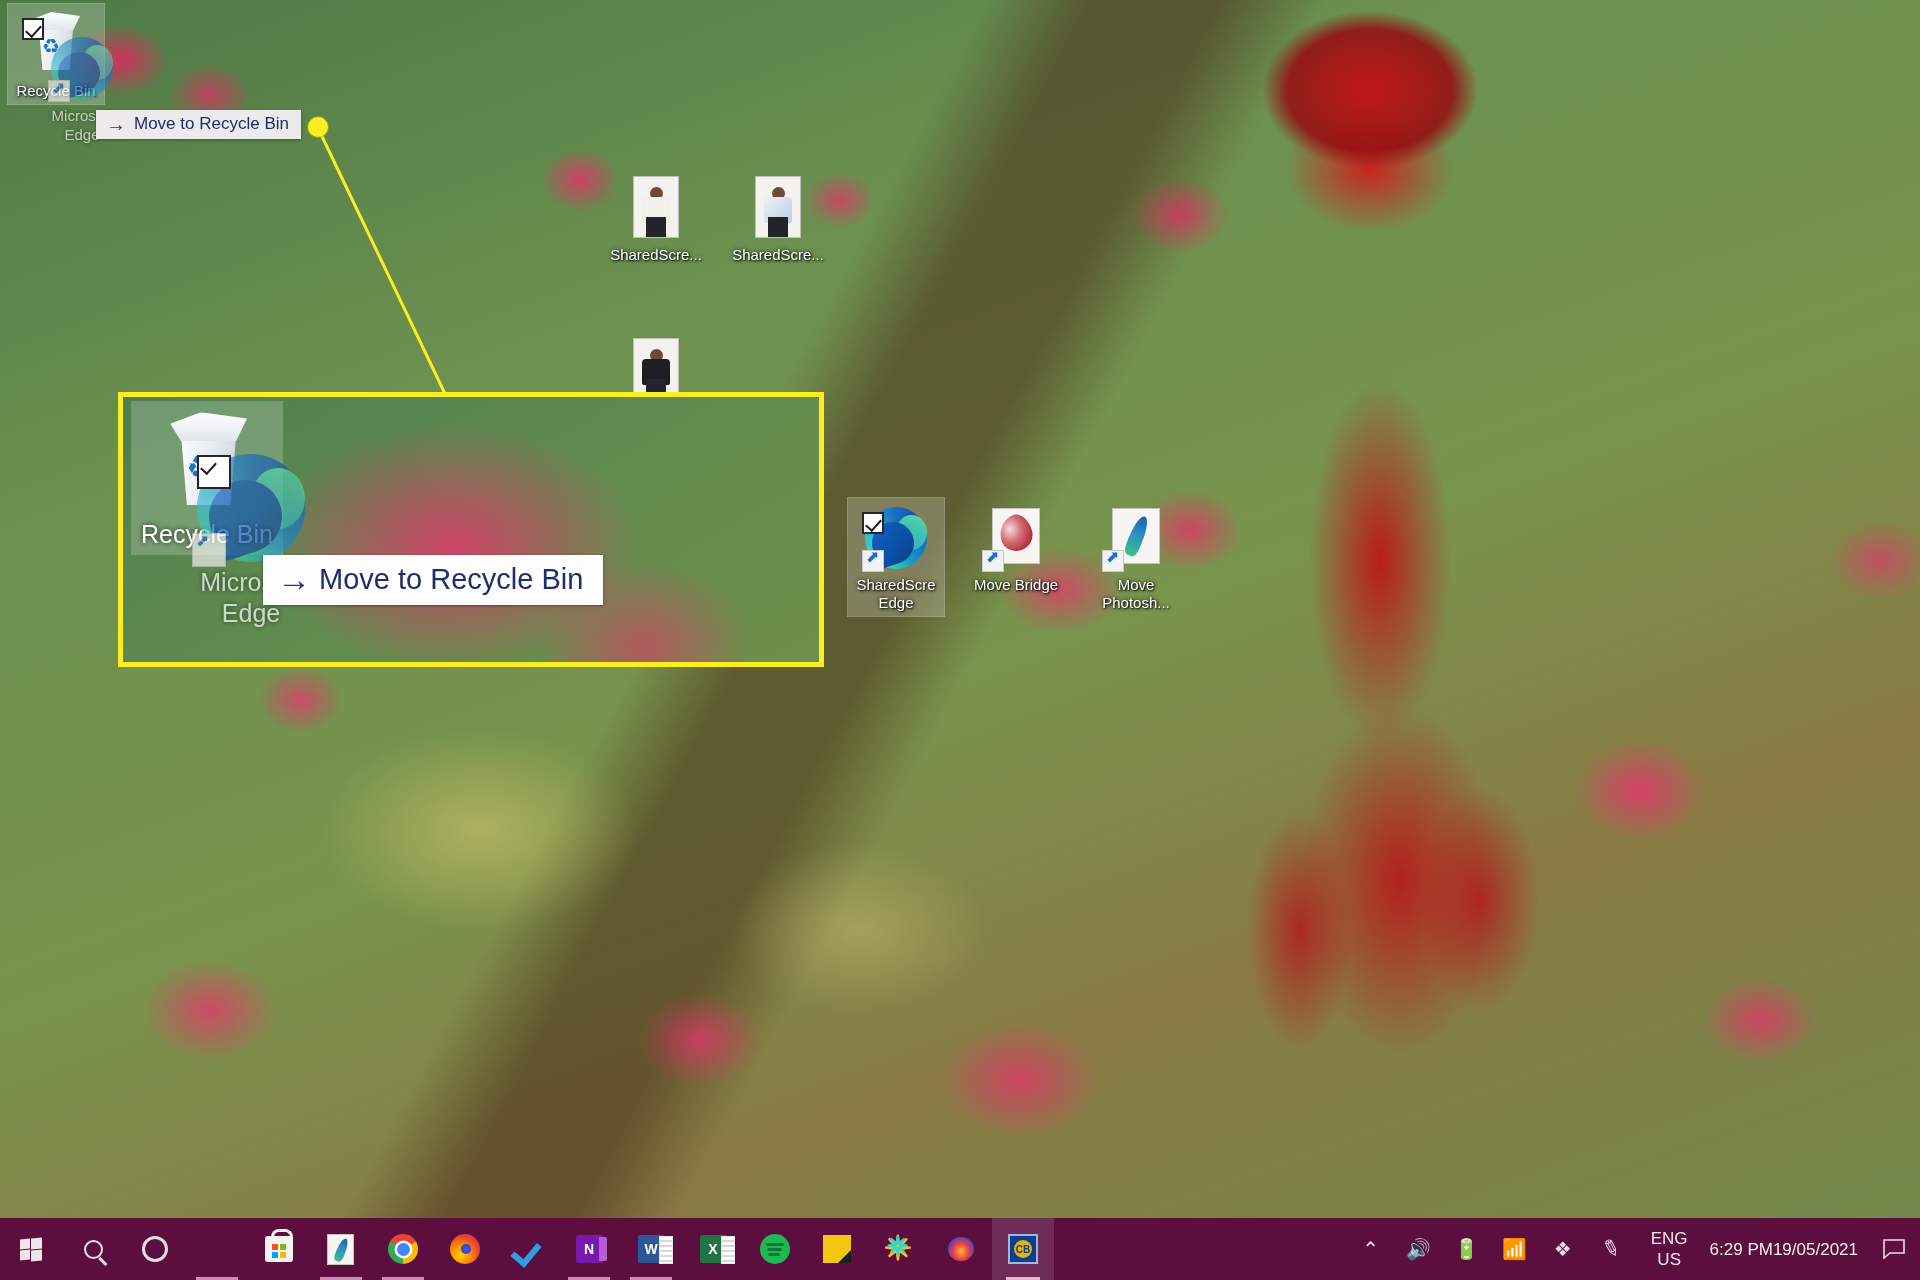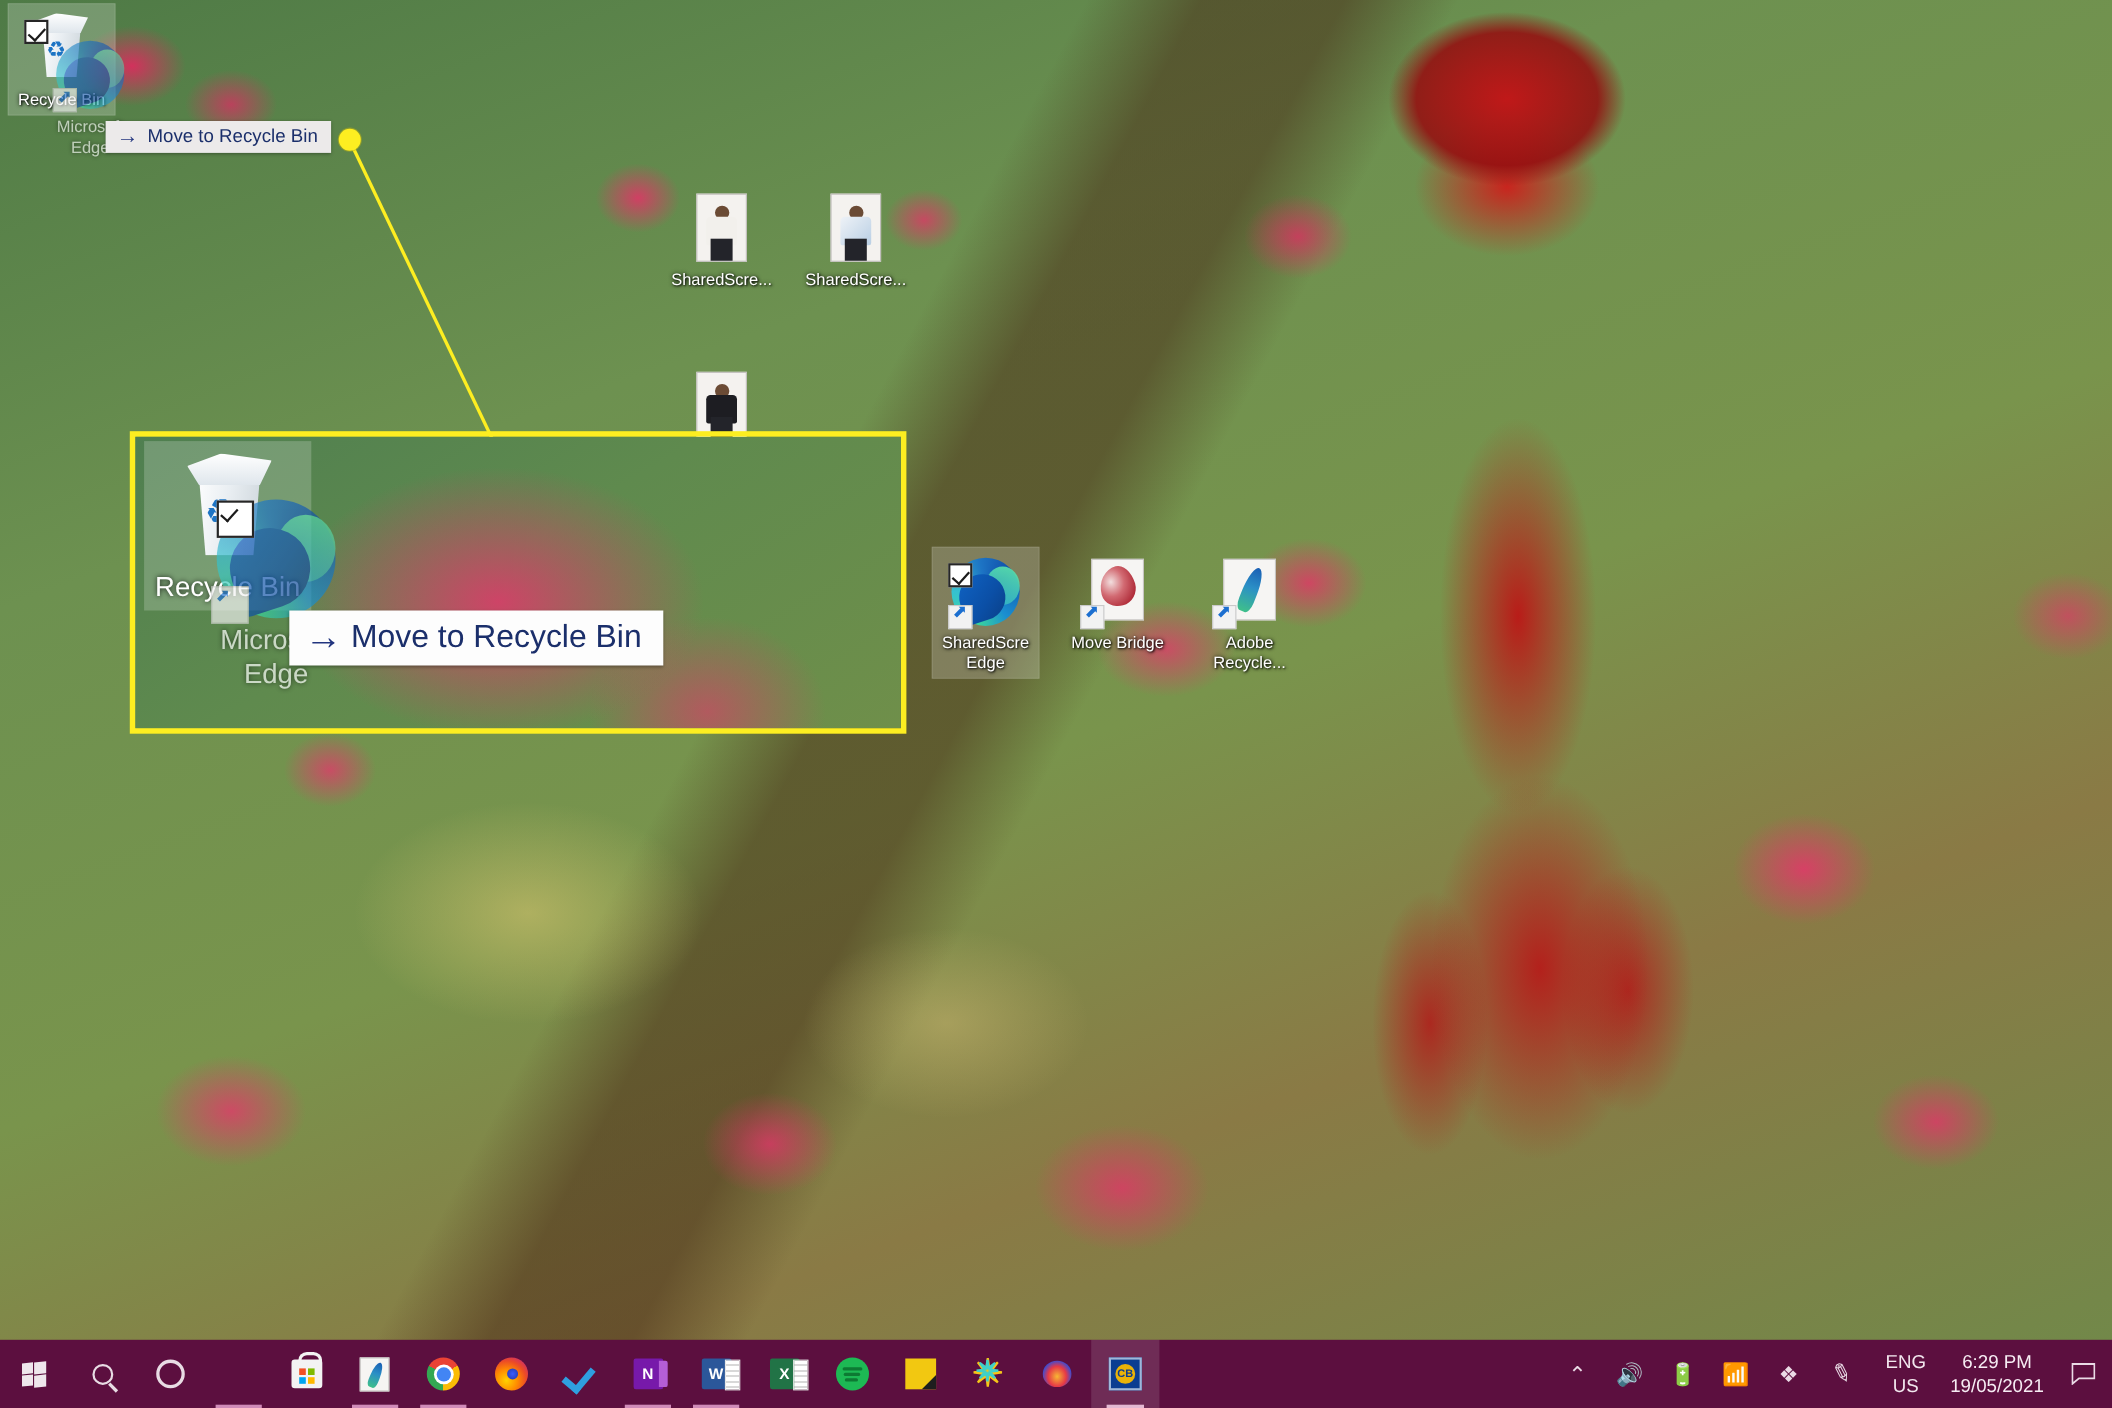--- a/index.html
+++ b/index.html
@@ -222,21 +222,21 @@
   .tray { display: flex; align-items: center; height: 100%; padding-right: 4px; }
   .tray-ico {
     width: 48px; height: 62px; display: flex; align-items: center; justify-content: center;
     font-size: 20px; color: #eadbe6;
   }
   .lang {
     display: flex; flex-direction: column; align-items: center; justify-content: center;
     font-size: 17px; line-height: 21px; padding: 0 16px; color: #f2e7ee;
   }
   .clock {
-    display: flex; flex-direction: column; align-items: center; justify-content: center;
+    display: flex; flex-direction: row; align-items: flex-start; justify-content: center;
     font-size: 17px; line-height: 21px; padding: 0 14px 0 6px; color: #f6ecf3;
   }
   .action-center { width: 44px; height: 62px; display: flex; align-items: center; justify-content: center; }
 
   
   .win-logo { width: 22px; height: 22px; position: relative; }
   .win-logo i {
     position: absolute; background: #efe6ec; display: block;
   }
   .win-logo i:nth-child(1) { left: 0; top: 1px; width: 9.5px; height: 9.5px; transform: skewY(-6deg); }
@@ -463,21 +463,21 @@
     <div class="icon-label">Move Bridge</div>
   </div>
 
   <div class="icon-cell" style="left:1088px; top:498px;">
     <div class="icon-art">
       <div class="doc-tile">
           <div class="feather-blue"></div>
         </div>
       <div class="shortcut"></div>
     </div>
-    <div class="icon-label">Adobe Recycle...</div>
+    <div class="icon-label">Move Photosh...</div>
   </div>
 
   <svg class="anno-line" style="left:0; top:0; width:1920px; height:1280px;">
     <line x1="318" y1="128" x2="448" y2="400" stroke="#fdee21" stroke-width="3"></line>
   </svg>
   <div class="anno-dot" style="left:308px; top:117px;"></div>
 
   <div class="callout" style="left:118px; top:392px; width:706px; height:275px;">
     <div class="callout-inner"></div>
 

